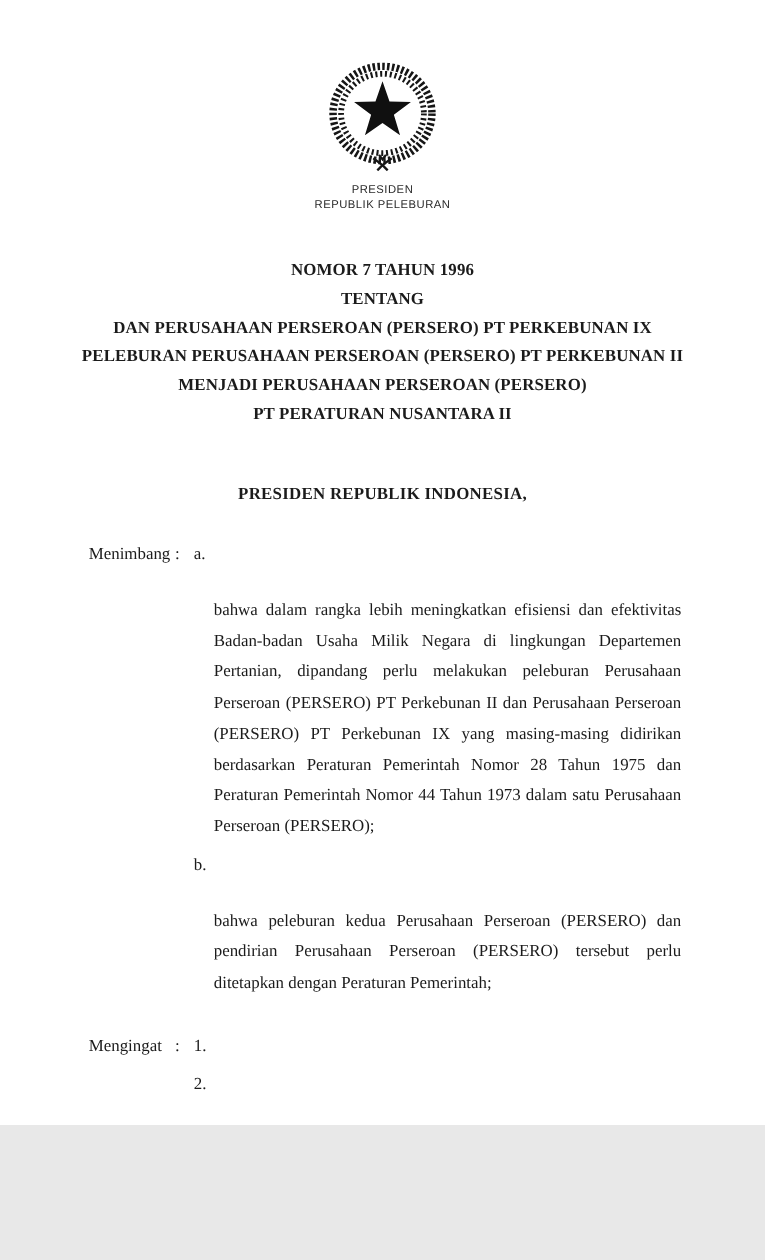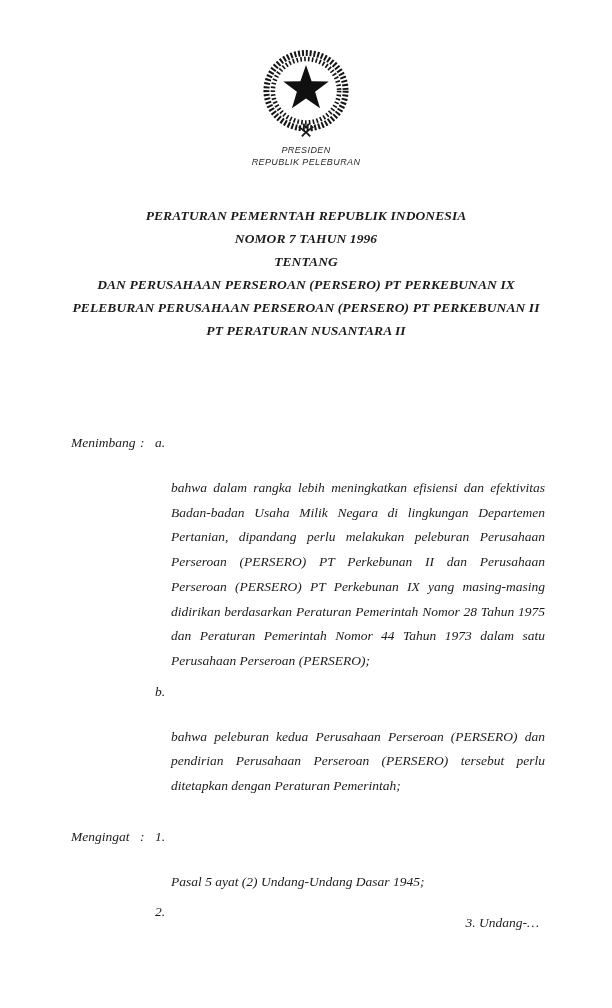--- a/index.html
+++ b/index.html
@@ -1,25 +1,24 @@
 <!DOCTYPE html>
 <html><head>
 <meta charset="utf-8">
 <style>
   html, body { margin: 0; padding: 0; background: #e8e8e8; }
   .page {
     position: relative;
     width: 612px;
-    height: 1008px;
+    height: 900px;
     margin: 0 auto;
     background: #ffffff;
     font-family: "Liberation Serif", serif;
     color: #1b1b1b;
     overflow: hidden;
-    font-style: italic;
   }
 
   
   .emblem-block {
     position: absolute;
     top: 50px;
     left: 0;
     width: 612px;
     text-align: center;
   }
@@ -105,28 +104,29 @@
         </g>
       </svg>
     </span>
     <div class="emblem-label">
       <div>PRESIDEN</div>
       <div>REPUBLIK PELEBURAN</div>
     </div>
   </div>
 
   <div class="title-block">
-    <div>PERATURAN PEMERNTAH REPUBLIK INDONESIA</div>
     <div>NOMOR 7 TAHUN 1996</div>
     <div>TENTANG</div>
     <div>DAN PERUSAHAAN PERSEROAN (PERSERO) PT PERKEBUNAN IX</div>
     <div>PELEBURAN PERUSAHAAN PERSEROAN (PERSERO) PT PERKEBUNAN II</div>
+    <div>MENJADI PERUSAHAAN PERSEROAN (PERSERO)</div>
     <div>PT PERATURAN NUSANTARA II</div>
   </div>
 
+  <div class="subheading">PRESIDEN REPUBLIK INDONESIA,</div>
 
   <div class="content">
 
     <div class="section">
       <div class="item-row">
         <span class="sec-label">Menimbang</span>
         <span class="sec-colon">:</span>
         <span class="item-marker">a.</span>
         <div class="item-text">bahwa dalam rangka lebih meningkatkan efisiensi dan efektivitas Badan-badan Usaha Milik Negara di lingkungan Departemen Pertanian, dipandang perlu melakukan peleburan Perusahaan Perseroan (PERSERO) PT Perkebunan II dan Perusahaan Perseroan (PERSERO) PT Perkebunan IX yang masing-masing didirikan berdasarkan Peraturan Pemerintah Nomor 28 Tahun 1975 dan Peraturan Pemerintah Nomor 44 Tahun 1973 dalam satu Perusahaan Perseroan (PERSERO);</div>
       </div>
@@ -136,21 +136,20 @@
         <span class="item-marker">b.</span>
         <div class="item-text">bahwa peleburan kedua Perusahaan Perseroan (PERSERO) dan pendirian Perusahaan Perseroan (PERSERO) tersebut perlu ditetapkan dengan Peraturan Pemerintah;</div>
       </div>
     </div>
 
     <div class="section">
       <div class="item-row">
         <span class="sec-label">Mengingat</span>
         <span class="sec-colon">:</span>
         <span class="item-marker">1.</span>
-        <div class="item-text">Pasal 5 ayat (2) Undang-Undang Dasar 1945;</div>
       </div>
       <div class="item-row">
         <span class="sec-label"></span>
         <span class="sec-colon"></span>
         <span class="item-marker">2.</span>
       </div>
     </div>
 
   </div>
 

